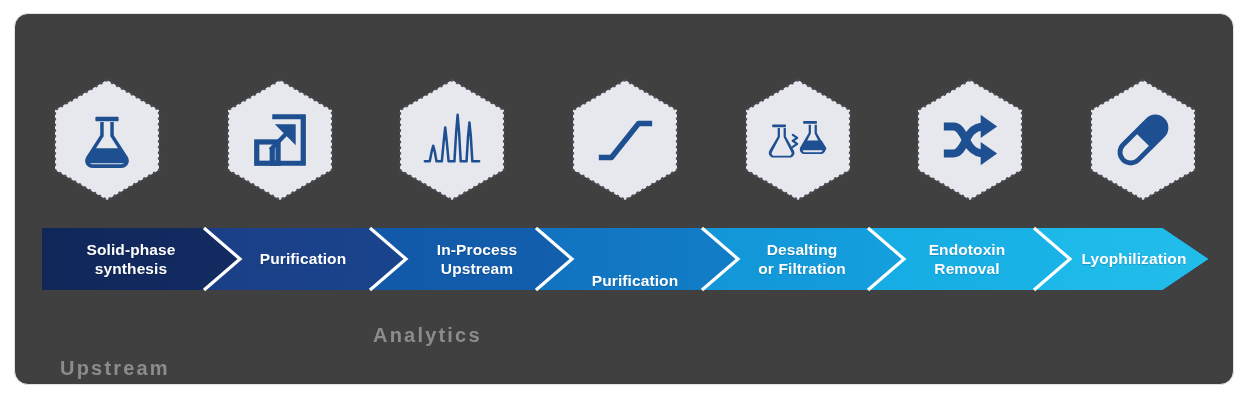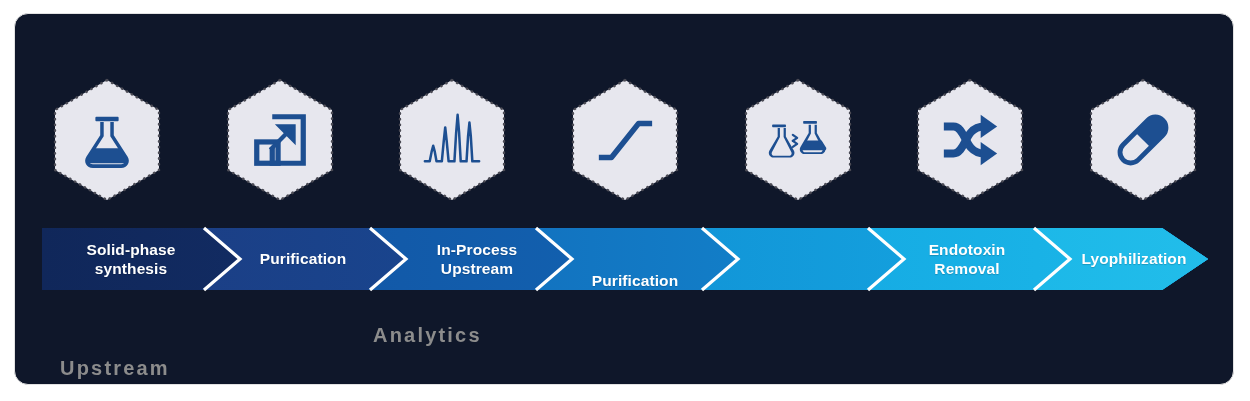--- a/index.html
+++ b/index.html
@@ -16,21 +16,21 @@
 
   .card {
     position: absolute;
     left: 14px;
     top: 13px;
     width: 1220px;
     height: 372px;
     box-sizing: border-box;
     border: 1px solid #e2e2e2;
     border-radius: 14px;
-    background: #0f172a;
+    background: #404040;
   }
 
   
   .hex-row {
     position: absolute;
     left: 26px;
     top: 56px;
     width: 1168px;
     height: 140px;
     display: flex;
@@ -279,20 +279,24 @@
       <div class="step-label" style="left:186px;width:150px;">
         <span>Purification</span>
       </div>
       <div class="step-label" style="left:360px;width:150px;">
         <span>In-Process</span>
         <span>Upstream</span>
       </div>
       <div class="step-label" style="left:518px;width:150px;justify-content:flex-end;">
         <span>Purification</span>
       </div>
+      <div class="step-label" style="left:684px;width:152px;">
+        <span>Desalting</span>
+        <span>or Filtration</span>
+      </div>
       <div class="step-label" style="left:850px;width:150px;">
         <span>Endotoxin</span>
         <span>Removal</span>
       </div>
       <div class="step-label" style="left:1014px;width:156px;">
         <span>Lyophilization</span>
       </div>
     </div>
   </div>
 

